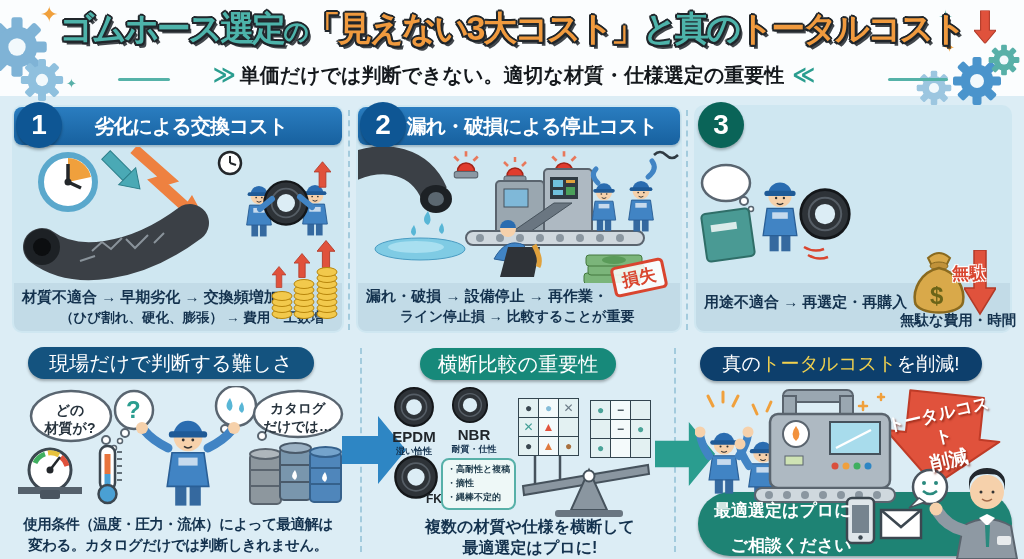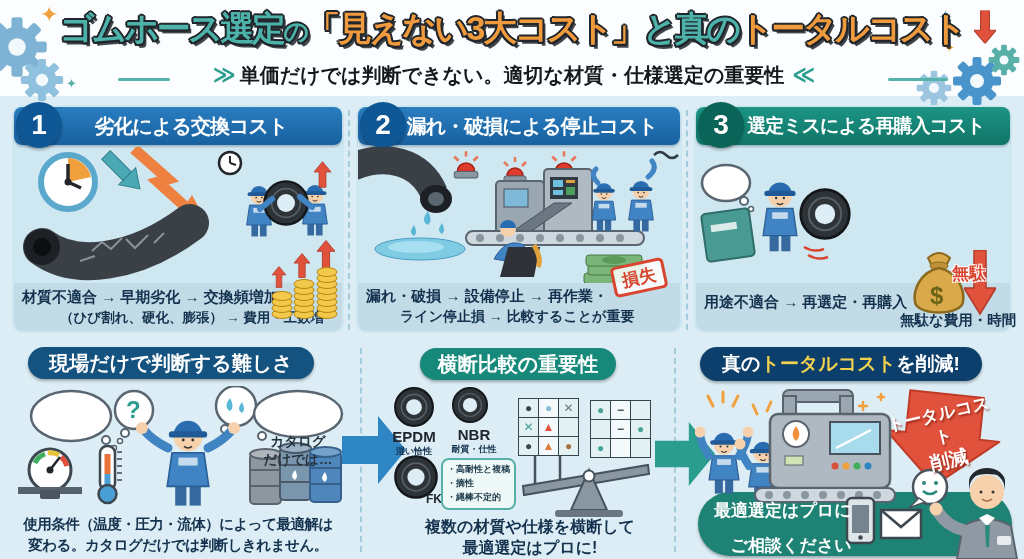--- a/index.html
+++ b/index.html
@@ -21,21 +21,21 @@
   .panel{position:absolute;top:105px;height:228px;background:#cfe7f1;border-radius:10px;}
   .phead{position:absolute;left:2px;right:2px;top:2px;height:38px;border-radius:8px;display:flex;align-items:center;justify-content:center;box-shadow:0 2px 2px rgba(20,50,80,.25);}
   .phead.blue{background:linear-gradient(#2a7dc0,#17619f);}
   .phead.green{background:linear-gradient(#1c9484,#0f7567);}
   .ptitle{color:#fff;font-weight:900;font-size:20px;letter-spacing:-1px;padding-left:26px;}
   .numc{position:absolute;left:4px;top:-3px;width:46px;height:46px;border-radius:50%;display:flex;align-items:center;justify-content:center;color:#fff;font-weight:900;font-size:28px;box-shadow:0 2px 3px rgba(0,0,0,.3);}
   .numc.blue{background:#0e5694;}.numc.green{background:#0a6458;}
   .strip{position:absolute;left:2px;right:2px;bottom:2px;height:48px;background:#c2dbe7;border-radius:0 0 8px 8px;}
   .cap{font-weight:800;color:#14324e;white-space:nowrap;}
   
-  .pill{position:absolute;border-radius:18px;display:flex;align-items:center;justify-content:center;color:#fff;font-weight:700;box-shadow:0 2px 3px rgba(0,0,0,.3);text-align:right;}
+  .pill{position:absolute;border-radius:18px;display:flex;align-items:center;justify-content:center;color:#fff;font-weight:400;box-shadow:0 2px 3px rgba(0,0,0,.3);text-align:right;}
   .vsep{position:absolute;width:0;border-left:2px dashed #a3cbdd;z-index:0;}
   .grid{position:absolute;border-collapse:collapse;z-index:3;background:#f4fafb;}
   .grid td{width:19px;height:18px;border:1.6px solid #33454f;text-align:center;font-size:12px;font-weight:900;padding:0;line-height:1;}
   .grid td:nth-child(odd){background:#e3f1f2;}
   .c-dark{color:#3a4750}.c-blue{color:#85bcd8}.c-gray{color:#6b7a85}.c-teal{color:#3f9d94}
   .c-red{color:#e2543f}.c-orange{color:#e07b3f}.c-brown{color:#a8703d}.c-teal2{color:#4aa398}.c-dash{color:#3a4750}
   .callout{position:absolute;background:#eef8f7;border:2px solid #57b0a8;border-radius:8px;z-index:3;
     font-size:9px;font-weight:800;color:#1d3a4a;line-height:1.55;padding:3px 4px;white-space:nowrap;}
   .bubtxt{position:absolute;text-align:center;font-weight:800;color:#26323c;z-index:4;white-space:nowrap;}
   svg{display:block}
@@ -255,23 +255,20 @@
       <ellipse cx="256" cy="113" rx="12" ry="4" fill="#5a9b59"></ellipse>
     </svg>
     <div class="strip">
       <div class="cap" style="position:absolute;left:8px;top:4px;font-size:15px;">漏れ・破損 → 設備停止 → 再作業・</div>
       <div class="cap" style="position:absolute;left:42px;top:25px;font-size:14px;">ライン停止損 → 比較することが重要</div>
     </div>
   </div>
   <div class="stamp" style="left:612px;top:262px;">損失</div>
 
   <div class="panel" style="left:694px;width:318px;">
-    <div class="phead green">
-      <span class="ptitle" style="font-size:19px;">選定ミスによる再購入コスト</span>
-    </div>
     <div class="numc green">3</div>
     <svg class="abs" style="left:2px;top:42px" width="314" height="136" viewBox="0 0 314 136">
       <ellipse cx="30" cy="36" rx="24" ry="18" fill="#fff" stroke="#596570" stroke-width="2.5"></ellipse>
       <circle cx="48" cy="54" r="4" fill="#fff" stroke="#596570" stroke-width="2"></circle>
       <circle cx="55" cy="62" r="2.5" fill="#fff" stroke="#596570" stroke-width="1.5"></circle>
       <rect x="8" y="64" width="48" height="48" rx="4" fill="#4a9a94" stroke="#2f6e68" stroke-width="2" transform="rotate(-8 32 88)"></rect>
       <rect x="16" y="76" width="26" height="7" fill="#fff" opacity=".8" transform="rotate(-8 32 88)"></rect>
       <use href="#worker" x="58" y="12" width="52" height="104"></use>
       <use href="#donut" x="102" y="40" width="54" height="54"></use>
       <path d="M108,100 q10,6 20,2" stroke="#d9452f" stroke-width="2.5" fill="none"></path>
@@ -344,22 +341,26 @@
       <line x1="268" y1="79" x2="299" y2="79" stroke="#4a5a6a" stroke-width="2"></line>
         <line x1="268" y1="96" x2="299" y2="96" stroke="#4a5a6a" stroke-width="2"></line>
       <path d="M283,84 q4,7 0,10 q-6,-3 0,-10" fill="#fff"></path>
       <rect x="298" y="66" width="31" height="50" rx="4" fill="#4f86bb" stroke="#35618c" stroke-width="2"></rect>
       <ellipse cx="313.5" cy="66" rx="15.5" ry="5" fill="#74a3cc" stroke="#35618c" stroke-width="2"></ellipse>
       <line x1="298" y1="82" x2="329" y2="82" stroke="#35618c" stroke-width="2"></line>
         <line x1="298" y1="98" x2="329" y2="98" stroke="#35618c" stroke-width="2"></line>
       <path d="M313,86 q4,7 0,10 q-6,-3 0,-10" fill="#fff"></path>
     </g>
   </svg>
+  <div class="bubtxt" style="left:32px;top:402px;width:76px;font-size:14px;">
+    <div>どの</div>
+    <div>材質が?</div>
+  </div>
   <div class="bubtxt" style="left:126px;top:396px;font-size:24px;color:#2a9d8f;font-weight:900;">?</div>
-  <div class="bubtxt" style="left:256px;top:400px;width:84px;font-size:13.5px;margin-top:33px;">
+  <div class="bubtxt" style="left:256px;top:400px;width:84px;font-size:13.5px;">
     <div>カタログ</div>
     <div>だけでは…</div>
   </div>
   <div class="cap" style="position:absolute;left:12px;top:536px;width:332px;text-align:center;font-size:14.5px;letter-spacing:-0.5px;">変わる。カタログだけでは判断しきれません。</div>
   <div class="cap" style="position:absolute;left:12px;top:515px;width:332px;text-align:center;font-size:14.5px;letter-spacing:-0.5px;">使用条件（温度・圧力・流体）によって最適解は</div>
 
   <svg class="abs" style="left:342px;top:414px;z-index:2" width="66" height="72" viewBox="0 0 66 72">
     <polygon points="0,22 36,22 36,2 64,36 36,70 36,50 0,50" fill="#2e86c4"></polygon>
   </svg>
 

